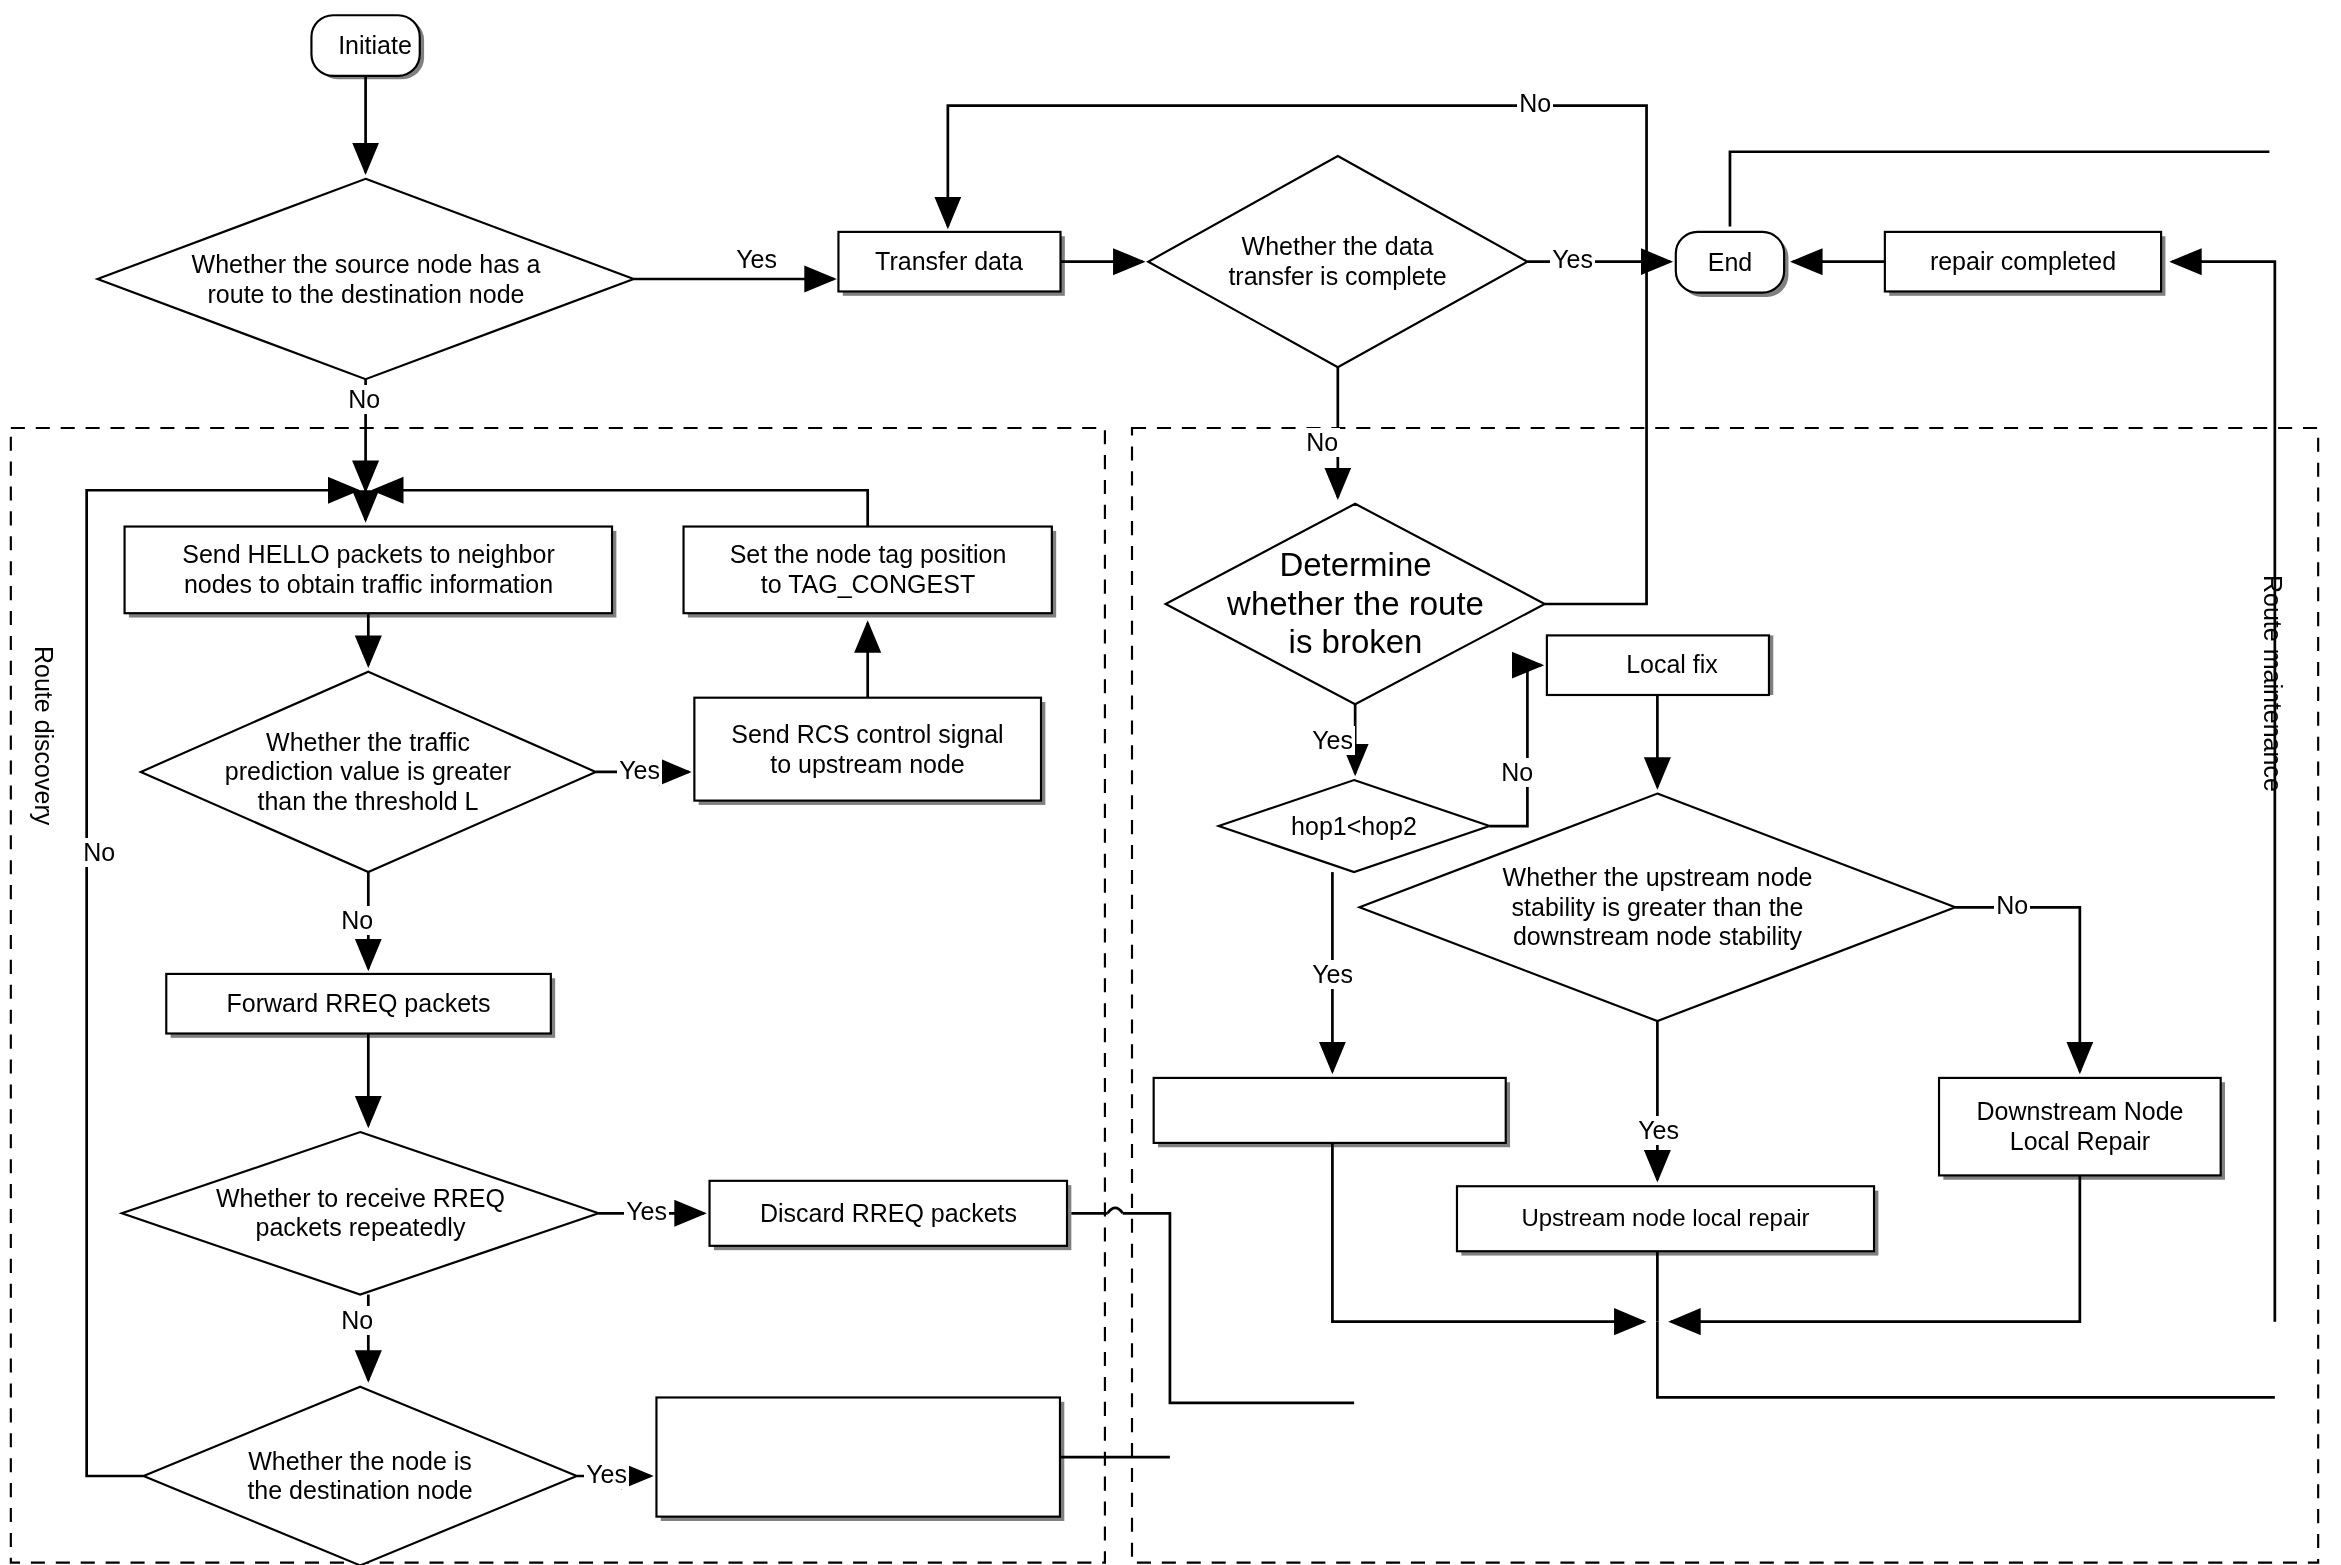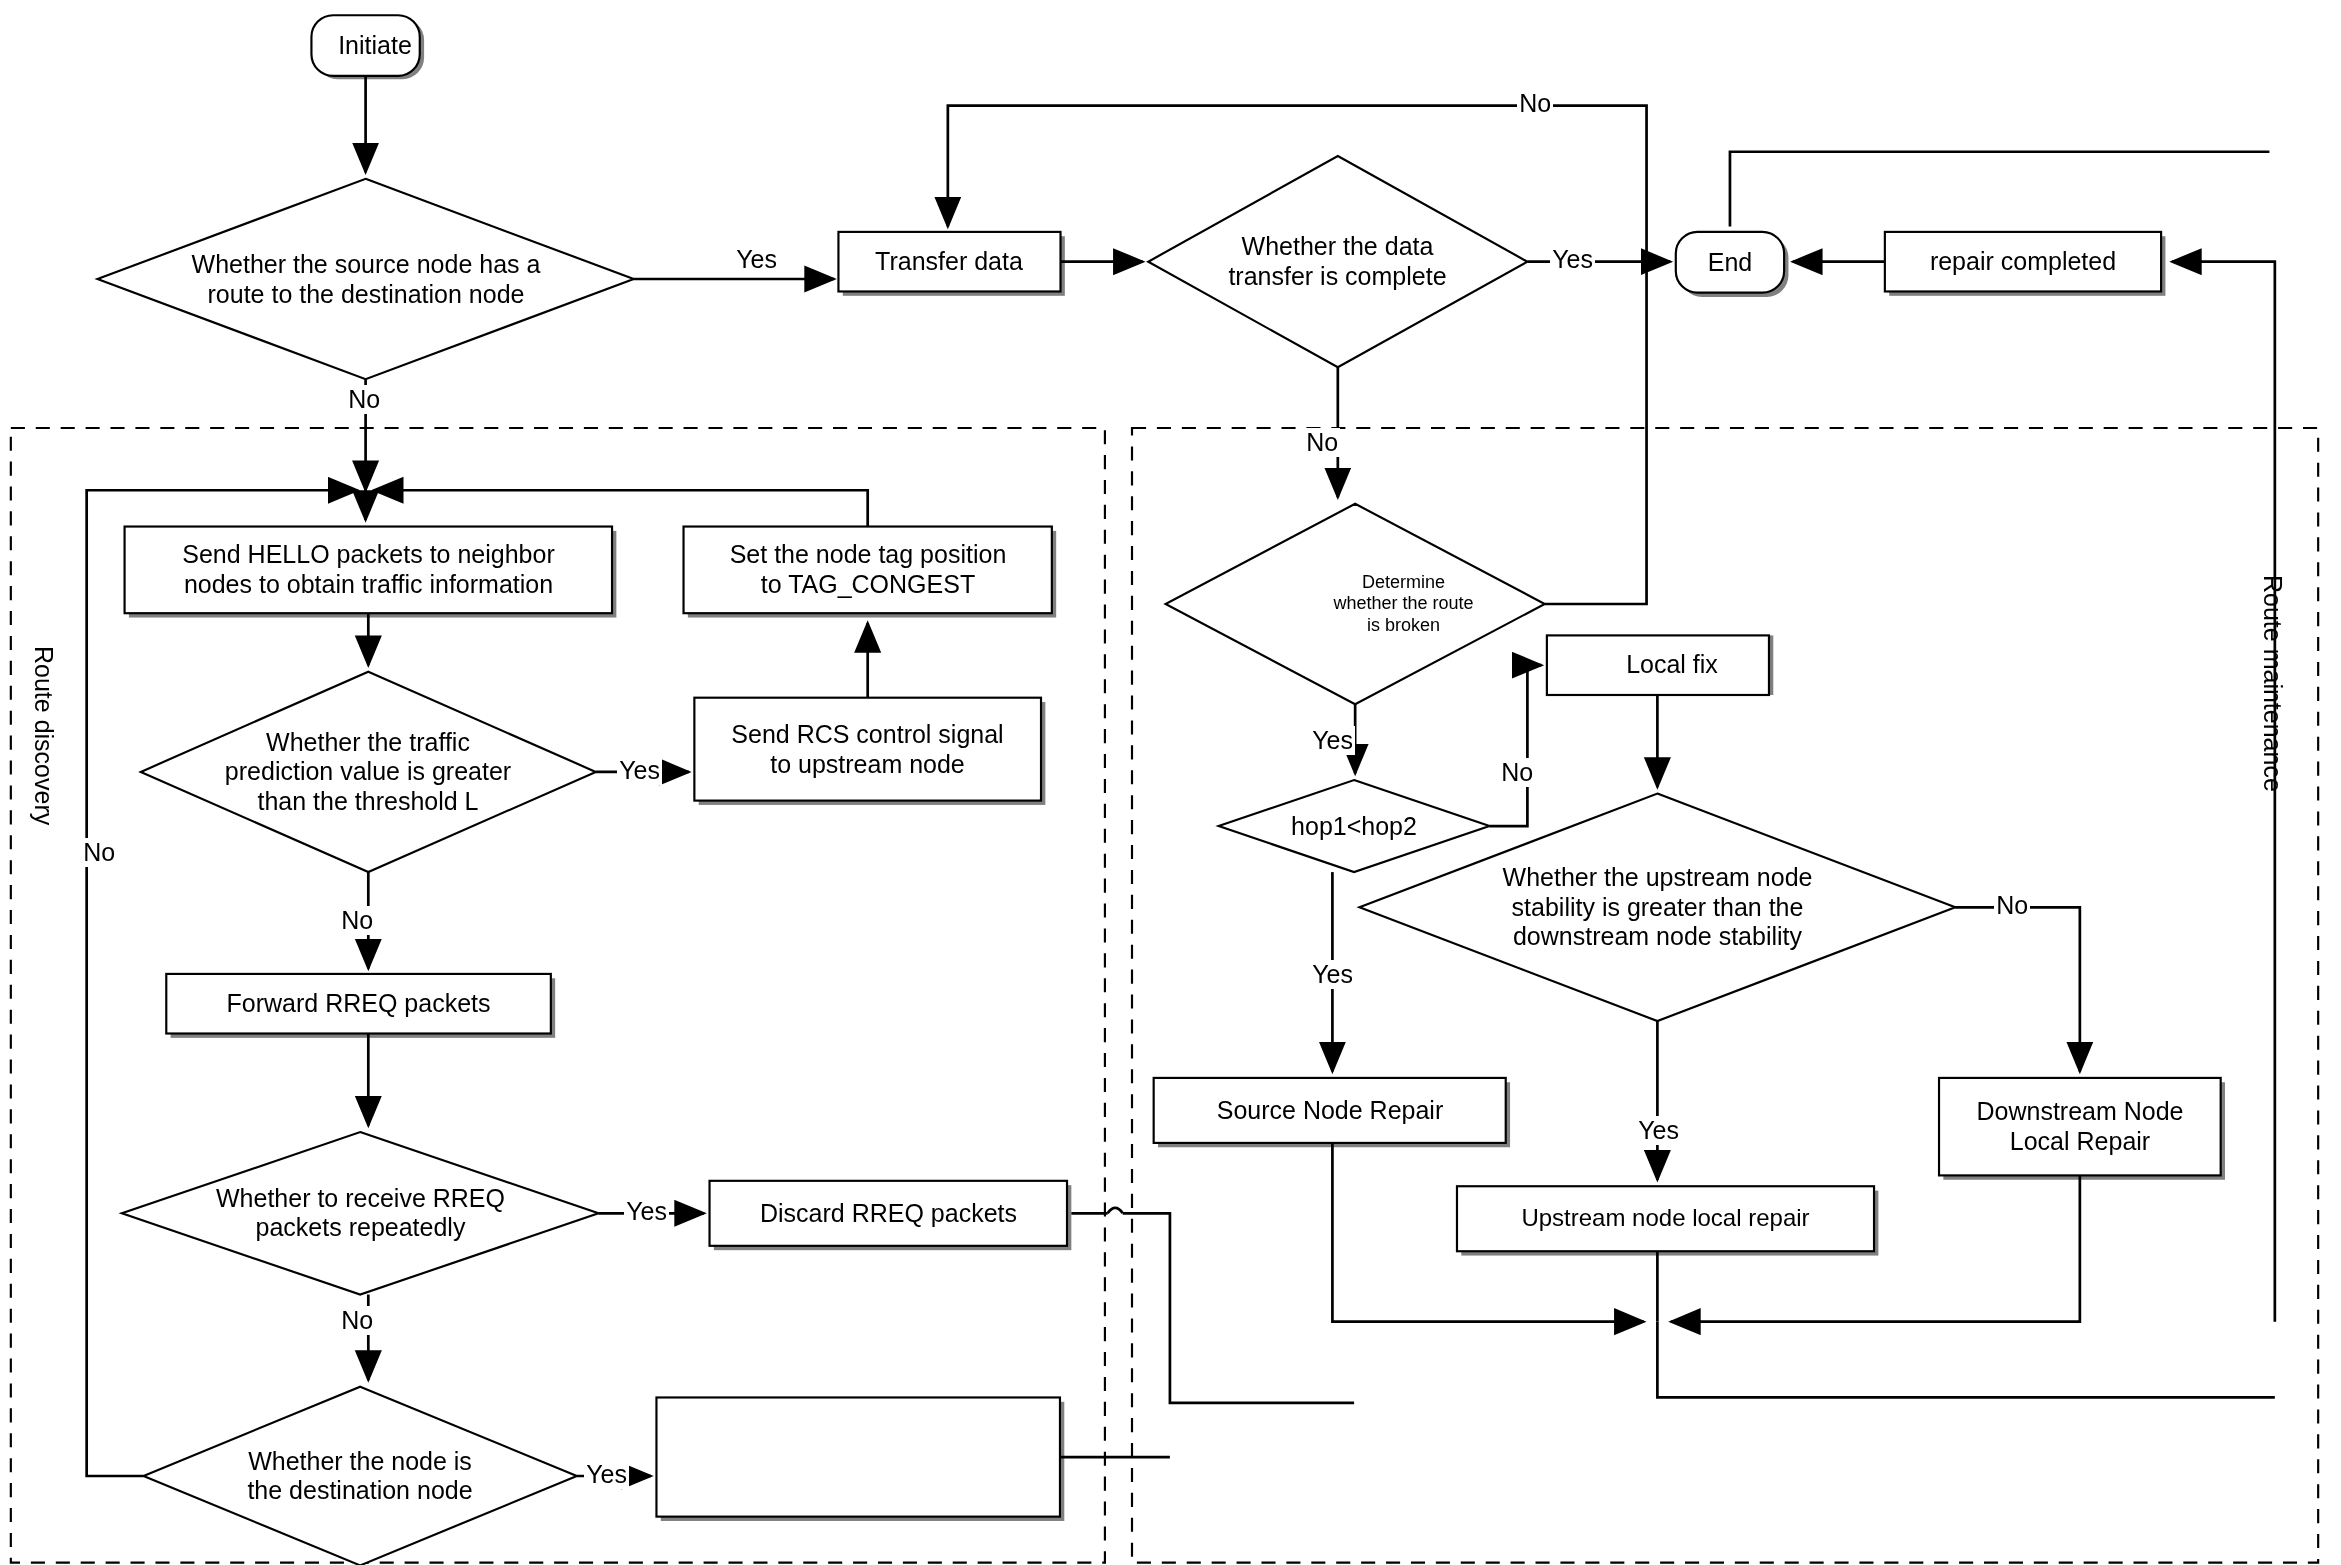--- a/index.html
+++ b/index.html
@@ -236,29 +236,28 @@
 prediction value is greater
 than the threshold L</div>
   <div class="nodeText" style="left:694px;top:698px;width:347px;height:103px;font-size:25px;white-space:pre-line;">Send RCS control signal
 to upstream node</div>
   <div class="nodeText" style="left:166px;top:974px;width:385px;height:60px;font-size:25px;">Forward RREQ packets</div>
   <div class="nodeText" style="left:144px;top:1159px;width:433px;height:108px;font-size:25px;white-space:pre-line;">Whether to receive RREQ
 packets repeatedly</div>
   <div class="nodeText" style="left:710px;top:1181px;width:357px;height:65px;font-size:25px;border-radius:30px;">Discard RREQ packets</div>
   <div class="nodeText" style="left:165px;top:1422px;width:390px;height:108px;font-size:25px;white-space:pre-line;">Whether the node is
 the destination node</div>
-  <div class="nodeText" style="left:1240px;top:531px;width:327px;height:146px;font-size:18px;white-space:pre-line;text-align:center;">Determine
+  <div class="nodeText" style="left:1192px;top:531px;width:327px;height:146px;font-size:33px;white-space:pre-line;text-align:center;">Determine
 whether the route
 is broken</div>
   <div class="nodeText" style="left:1547px;top:635px;width:222px;height:60px;font-size:25px;margin-left:14px;">Local fix</div>
   <div class="nodeText" style="left:1235px;top:801px;width:238px;height:51px;font-size:25px;text-align:right;">hop1&lt;hop2</div>
   <div class="nodeText" style="left:1419px;top:829px;width:477px;height:157px;font-size:25px;white-space:pre-line;">Whether the upstream node
 stability is greater than the
 downstream node stability</div>
-  <div class="nodeText" style="left:1154px;top:1078px;width:352px;height:65px;font-size:25px;">Source Node Repair</div>
   <div class="nodeText" style="left:1457px;top:1186px;width:417px;height:65px;font-size:24px;border-radius:13px;">Upstream node local repair</div>
   <div class="nodeText" style="left:1939px;top:1078px;width:282px;height:97px;font-size:25px;white-space:pre-line;">Downstream Node
 Local Repair</div>
 
   <div class="edgeLabel" style="left:734px;top:245px;">Yes</div>
   <div class="edgeLabel" style="left:346px;top:385px;">No</div>
   <div class="edgeLabel" style="left:1517px;top:89px;">No</div>
   <div class="edgeLabel" style="left:1550px;top:245px;">Yes</div>
   <div class="edgeLabel" style="left:1304px;top:428px;">No</div>
   <div class="edgeLabel" style="left:617px;top:756px;">Yes</div>

